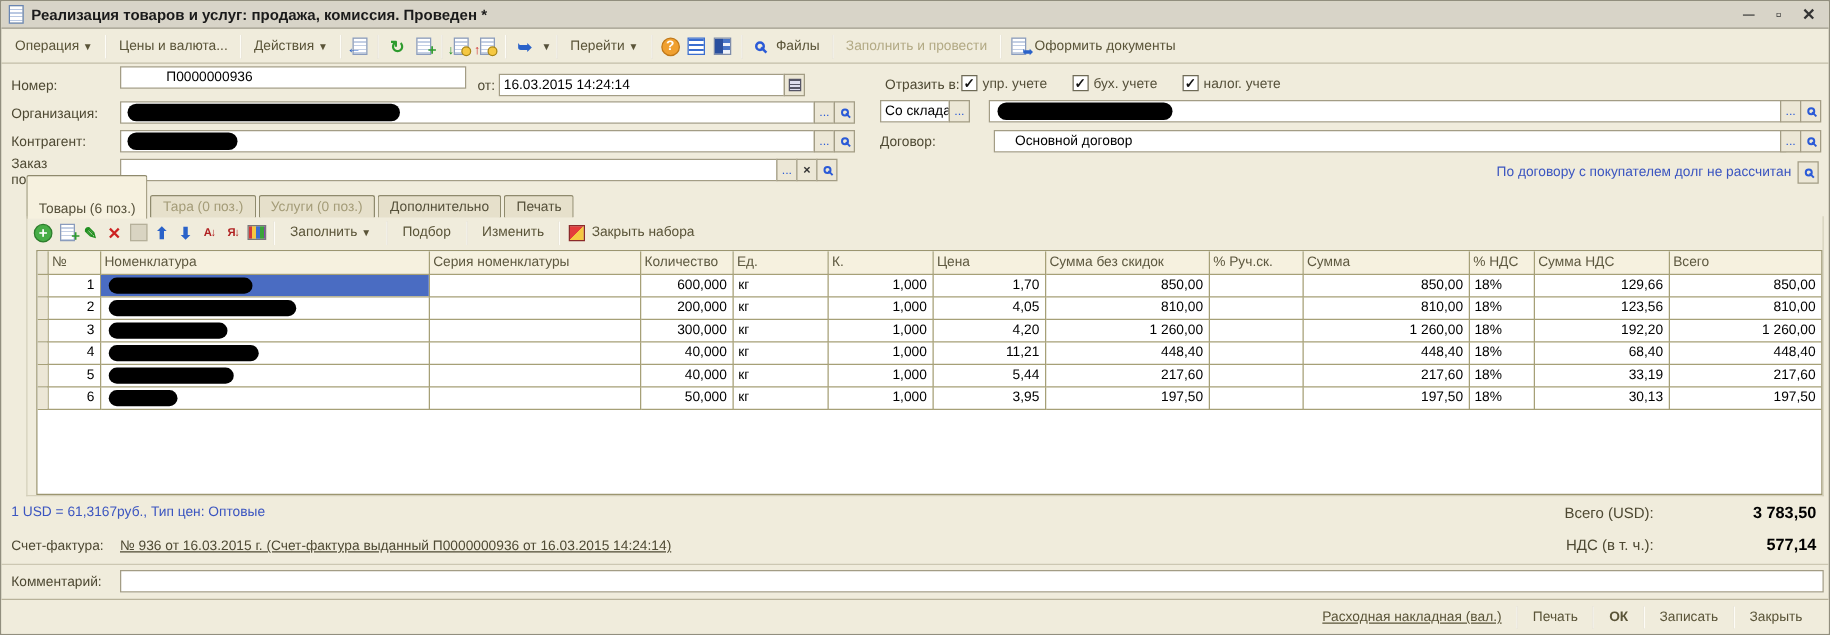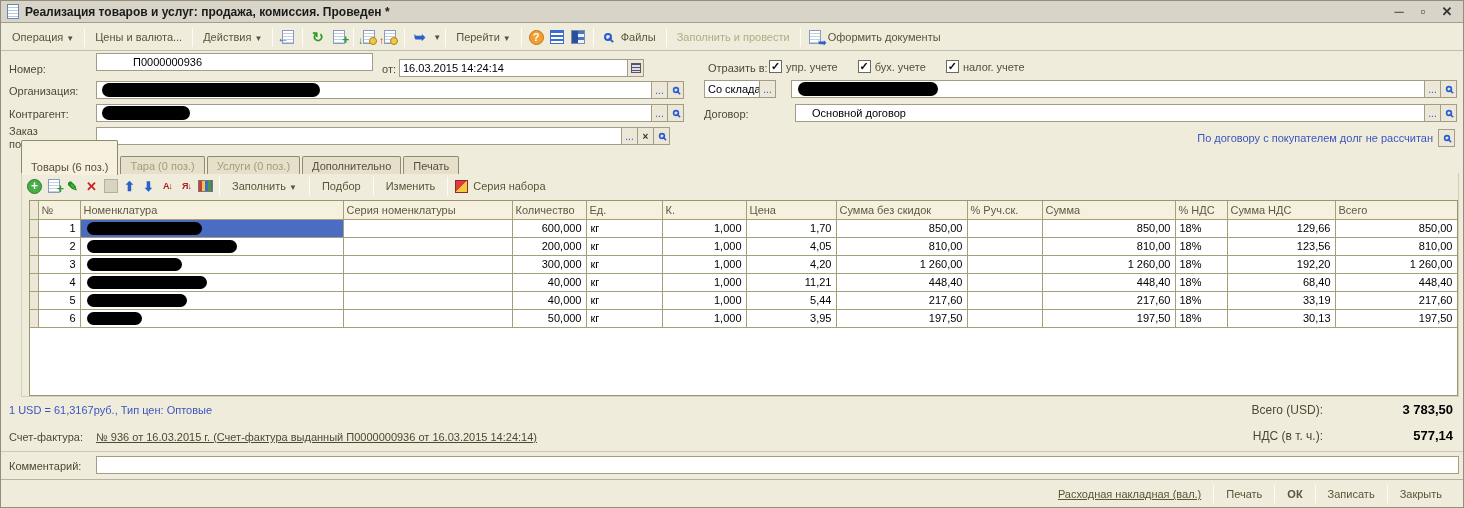--- a/index.html
+++ b/index.html
@@ -299,21 +299,21 @@
     <span class="tb-sep"></span>
     <span class="ttb-btn"><span>Заполнить</span><span class="caret">▼</span></span>
     <span class="tb-sep"></span>
     <span class="ttb-btn">Подбор</span>
     <span class="tb-sep"></span>
     <span class="ttb-btn">Изменить</span>
     <span class="tb-sep"></span>
     <span class="ic">
         <span class="set-ic"></span>
       </span>
-    <span class="ttb-btn" style="padding-left:2px;">Серия набора</span>
+    <span class="ttb-btn" style="padding-left:2px;">Закрыть набора</span>
   </div>
 
   <div class="grid-wrap">
     <table class="grid">
       <colgroup>
         <col style="width:8px">
           <col style="width:42px">
           <col style="width:263px">
           <col style="width:169px">
         <col style="width:74px">

